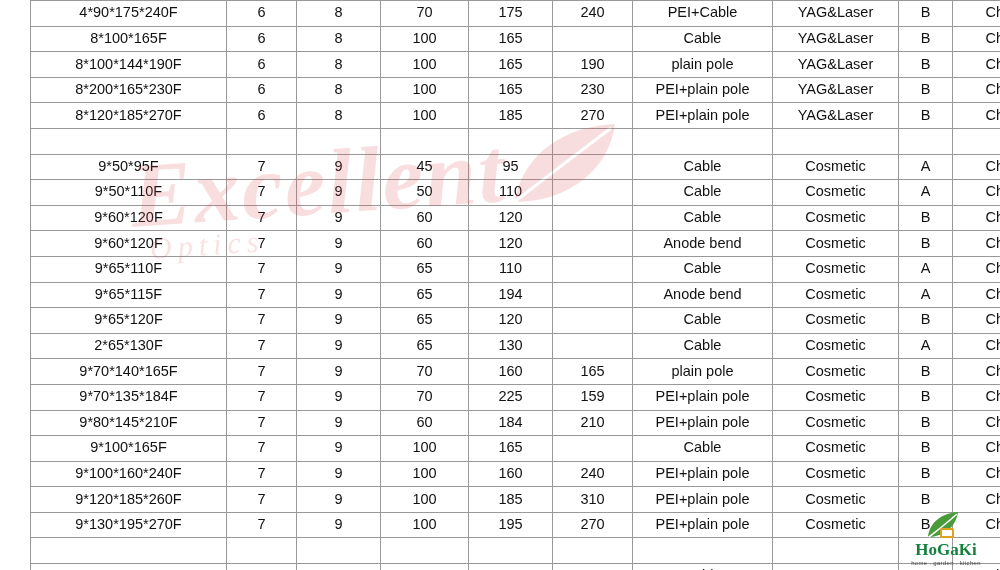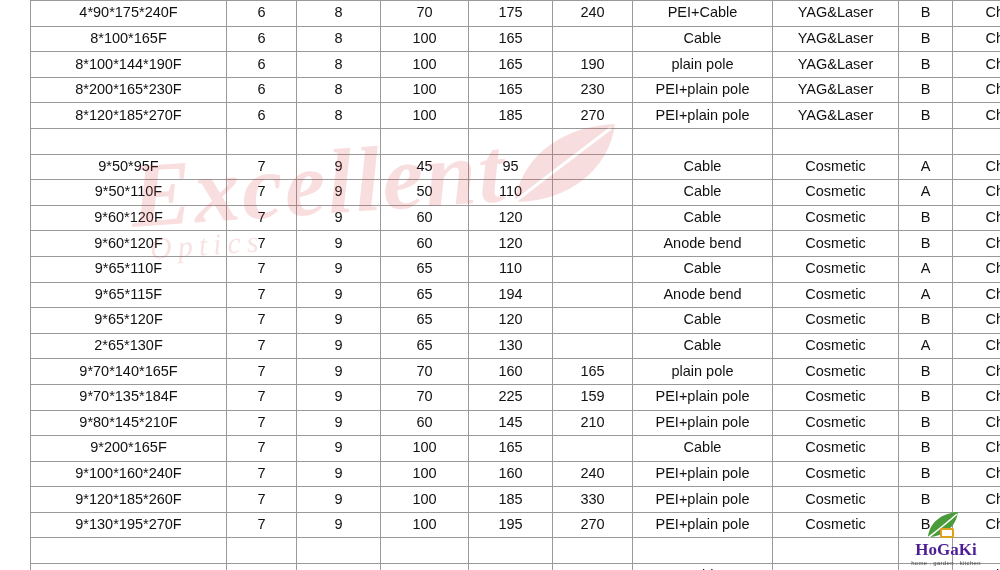--- a/index.html
+++ b/index.html
@@ -117,21 +117,21 @@
   .logo-mark {
     width: 44px;
     height: 30px;
     margin: 0 auto 1px auto;
     position: relative;
   }
   .logo-name {
     font-family: "Liberation Serif", serif;
     font-size: 17px;
     font-weight: bold;
-    color: #4c1d95;
+    color: #15803d;
     line-height: 1;
   }
   .logo-tag {
     font-size: 6px;
     color: #444444;
     letter-spacing: 0.3px;
     margin-top: 2px;
     white-space: nowrap;
   }
 </style>
@@ -353,29 +353,29 @@
           <td>PEI+plain pole</td>
           <td>Cosmetic</td>
           <td>B</td>
           <td>China</td>
         </tr>
         <tr>
           <td>9*80*145*210F</td>
           <td>7</td>
           <td>9</td>
           <td>60</td>
-          <td>145</td>
+          <td>184</td>
           <td>210</td>
           <td>PEI+plain pole</td>
           <td>Cosmetic</td>
           <td>B</td>
           <td>China</td>
         </tr>
         <tr>
-          <td>9*200*165F</td>
+          <td>9*100*165F</td>
           <td>7</td>
           <td>9</td>
           <td>100</td>
           <td>165</td>
           <td></td>
           <td>Cable</td>
           <td>Cosmetic</td>
           <td>B</td>
           <td>China</td>
         </tr>
@@ -390,21 +390,21 @@
           <td>Cosmetic</td>
           <td>B</td>
           <td>China</td>
         </tr>
         <tr>
           <td>9*120*185*260F</td>
           <td>7</td>
           <td>9</td>
           <td>100</td>
           <td>185</td>
-          <td>330</td>
+          <td>310</td>
           <td>PEI+plain pole</td>
           <td>Cosmetic</td>
           <td>B</td>
           <td>China</td>
         </tr>
         <tr>
           <td>9*130*195*270F</td>
           <td>7</td>
           <td>9</td>
           <td>100</td>

